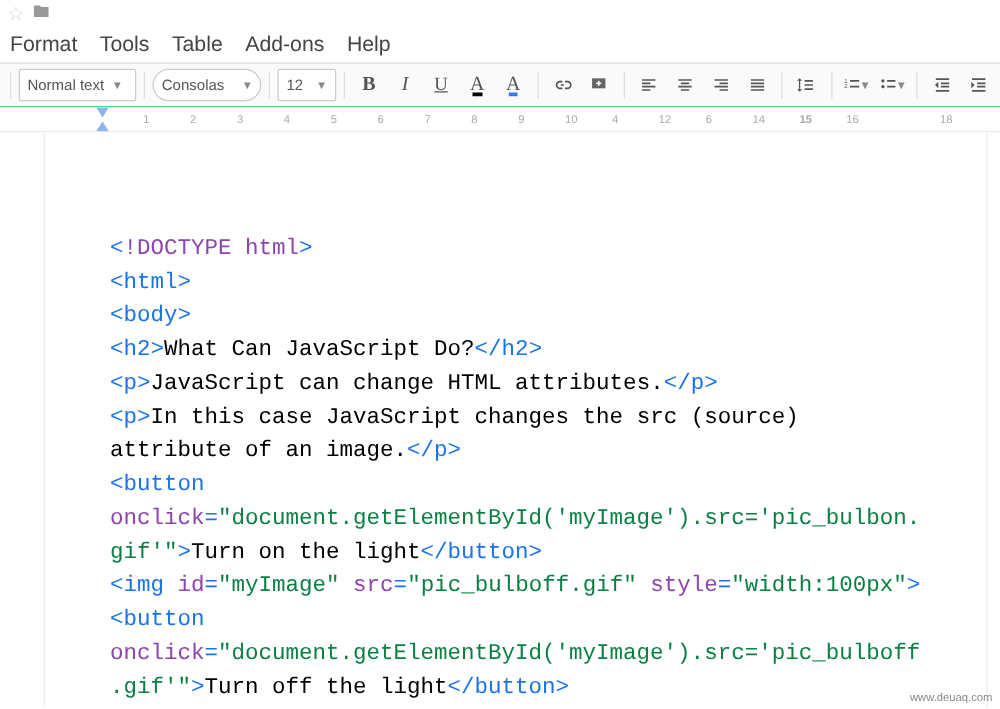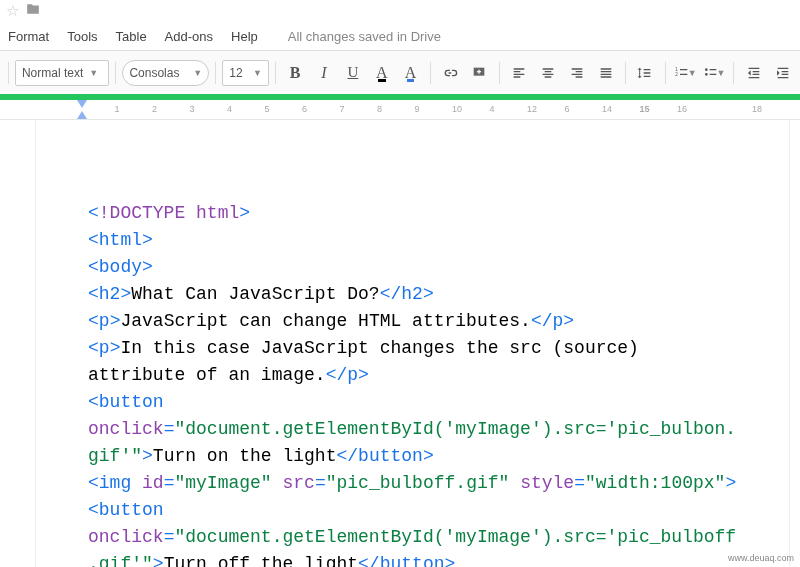--- a/index.html
+++ b/index.html
@@ -2,26 +2,26 @@
 <html><head>
   <meta charset="utf-8">
   <style>
     * { box-sizing: border-box; margin: 0; padding: 0; }
     body { font-family: Arial, sans-serif; font-size: 13px; color: #333; background: #fff; }
     
     .top-bar { height: 22px; display: flex; align-items: center; padding: 0 6px; gap: 6px; }
     .star-icon { color: #ccc; font-size: 15px; }
     .folder-icon { color: #999; font-size: 16px; }
     
-    .menu-bar { height: 28px; display: flex; align-items: center; padding: 0 8px; gap: 18px; font-size: 13px; color: #444; }
+    .menu-bar { height: 28px; display: flex; align-items: center; padding: 0 8px; gap: 18px; font-size: 17px; color: #444; }
     .menu-bar .save-status { color: #888; margin-left: 12px; }
     .menu-item { cursor: pointer; }
     
     .toolbar {
-      height: 50px; background: #fafafa; border-top: 1px solid #e0e0e0; border-bottom: 6px solid #22c55e;
+      height: 36px; background: #fafafa; border-top: 1px solid #e0e0e0; border-bottom: 1px solid #22c55e;
       display: flex; align-items: center; padding: 0 4px; gap: 2px; font-size: 13px; color: #555;
     }
     .toolbar .sep { width: 1px; height: 22px; background: #ddd; margin: 0 4px; }
     .toolbar .dropdown {
       height: 26px; border: 1px solid #ccc; border-radius: 2px; background: #fff;
       display: flex; align-items: center; padding: 0 6px; gap: 6px; font-size: 12px; cursor: pointer;
     }
     .toolbar .dropdown.wide { width: 98px; }
     .toolbar .dropdown.med { width: 90px; justify-content: space-between; border-radius: 13px; }
     .toolbar .dropdown.small { width: 48px; justify-content: space-between; }
@@ -87,21 +87,20 @@
       </svg>
   </span>
 </div>
 
 <div class="menu-bar">
   <span class="menu-item">Format</span>
   <span class="menu-item">Tools</span>
   <span class="menu-item">Table</span>
   <span class="menu-item">Add-ons</span>
   <span class="menu-item">Help</span>
-  <span class="save-status">All changes saved in Drive</span>
 </div>
 
 <div class="toolbar">
   <div class="sep"></div>
   <div class="dropdown wide">
     <span>Normal text</span>
     <span class="dd-caret">▼</span>
   </div>
   <div class="sep"></div>
   <div class="dropdown med">

